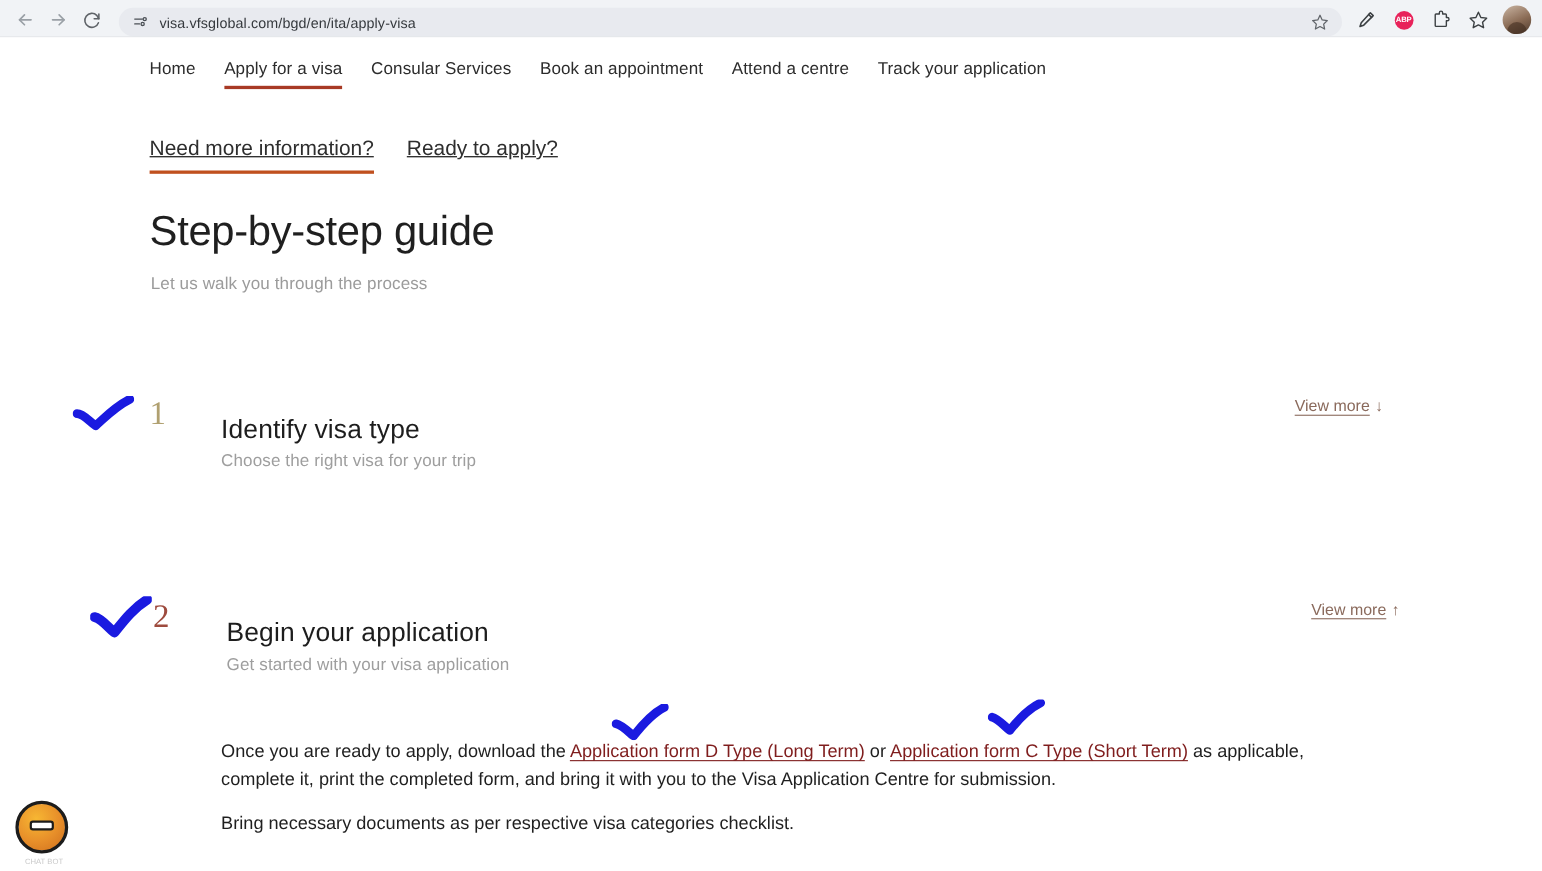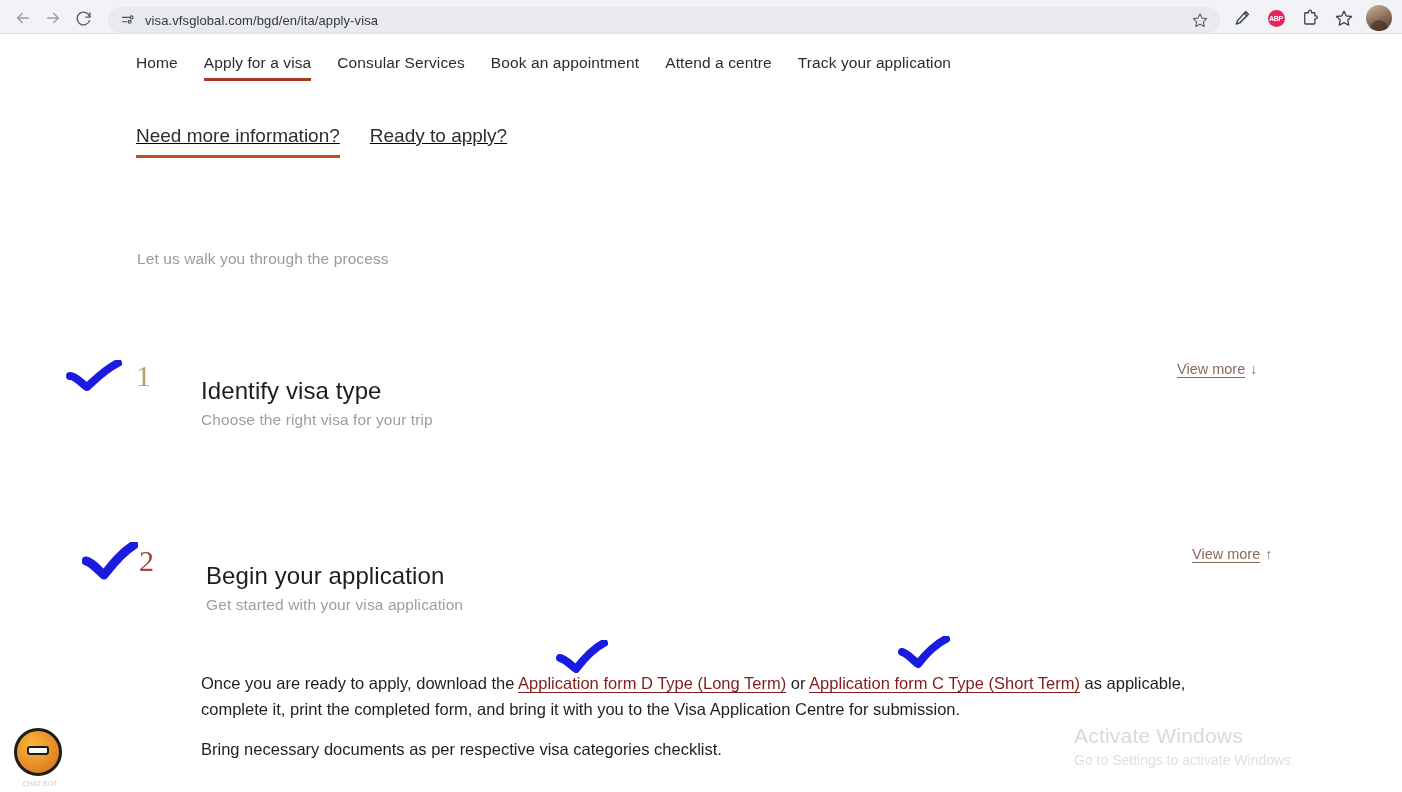--- a/index.html
+++ b/index.html
@@ -393,20 +393,21 @@
     <span class="nav-item">Book an appointment</span>
     <span class="nav-item">Attend a centre</span>
     <span class="nav-item">Track your application</span>
   </nav>
 
   <div class="sub-tabs">
     <span class="sub-tab active">Need more information?</span>
     <span class="sub-tab">Ready to apply?</span>
   </div>
 
+  <h1 class="page-title">Step-by-step guide</h1>
   <div class="page-subtitle">Let us walk you through the process</div>
 
   <div class="step" id="step1">
     <span class="step-num">1</span>
     <span class="step-title">Identify visa type</span>
     <span class="step-desc">Choose the right visa for your trip</span>
     <span class="view-more">
       <span class="vm-label">View more</span><span class="vm-arrow">↓</span>
     </span>
   </div>
@@ -449,18 +450,14 @@
     </svg>
   </div>
 
   <div class="chat-widget">
     <div class="chat-bubble">
       <div class="chat-mouth"></div>
     </div>
     <div class="chat-label">CHAT BOT</div>
   </div>
 
-  <div class="win-watermark">
-    <div class="win-wm-title">Activate Windows</div>
-    <div class="win-wm-sub">Go to Settings to activate Windows.</div>
-  </div>
 
 </div>
 
 </body></html>

